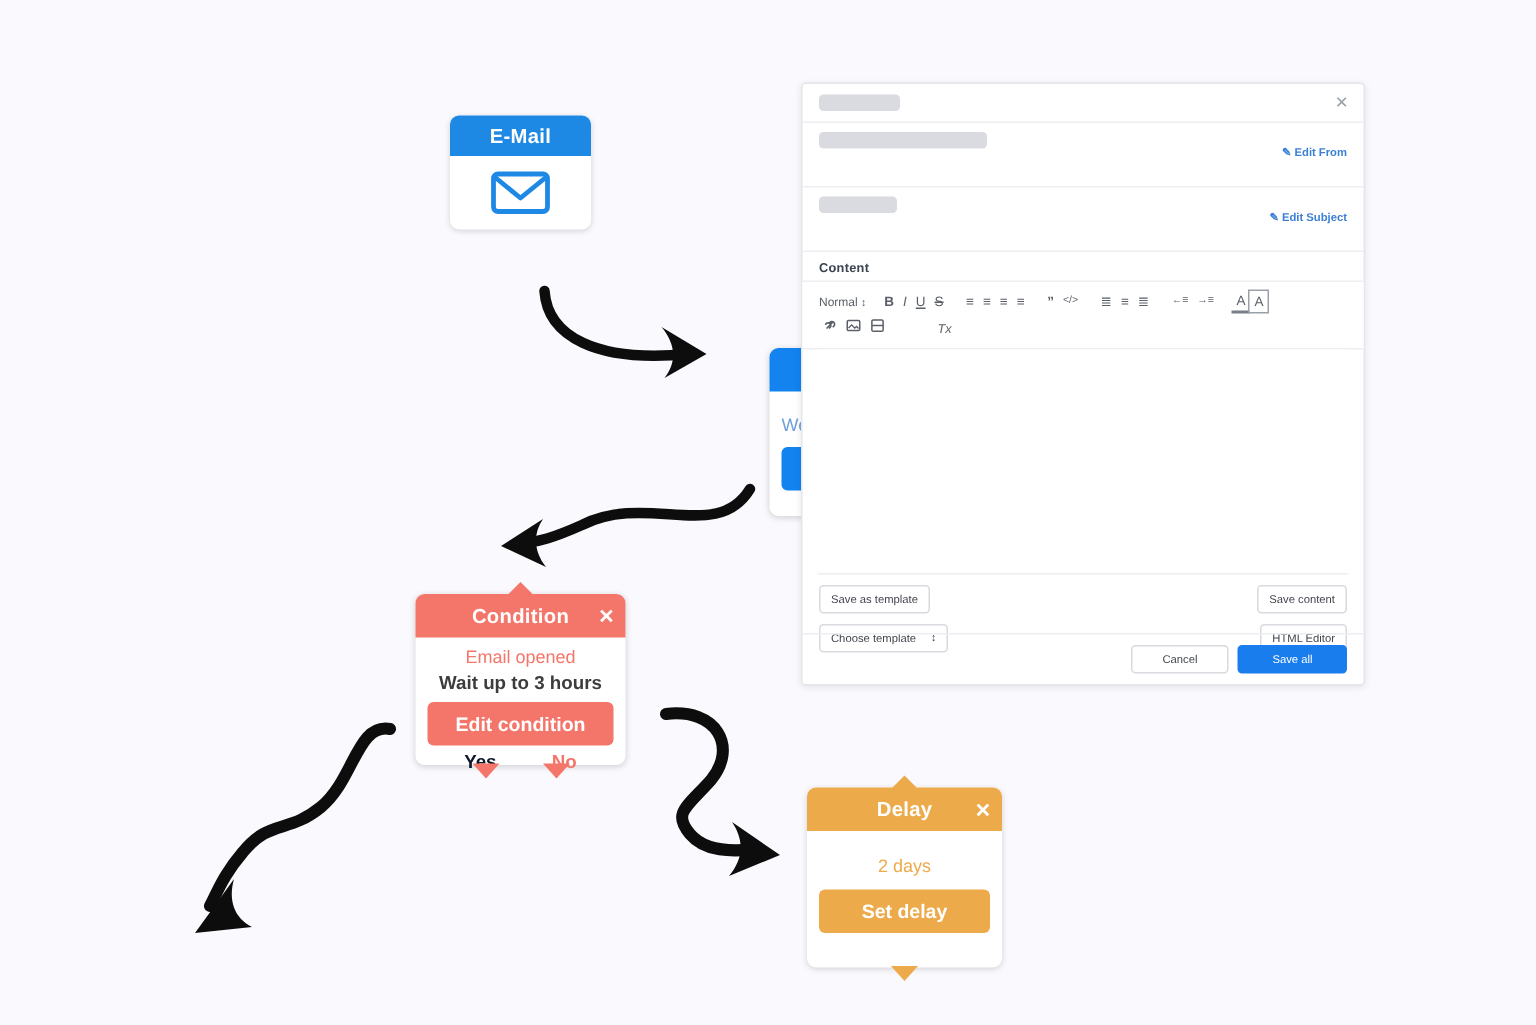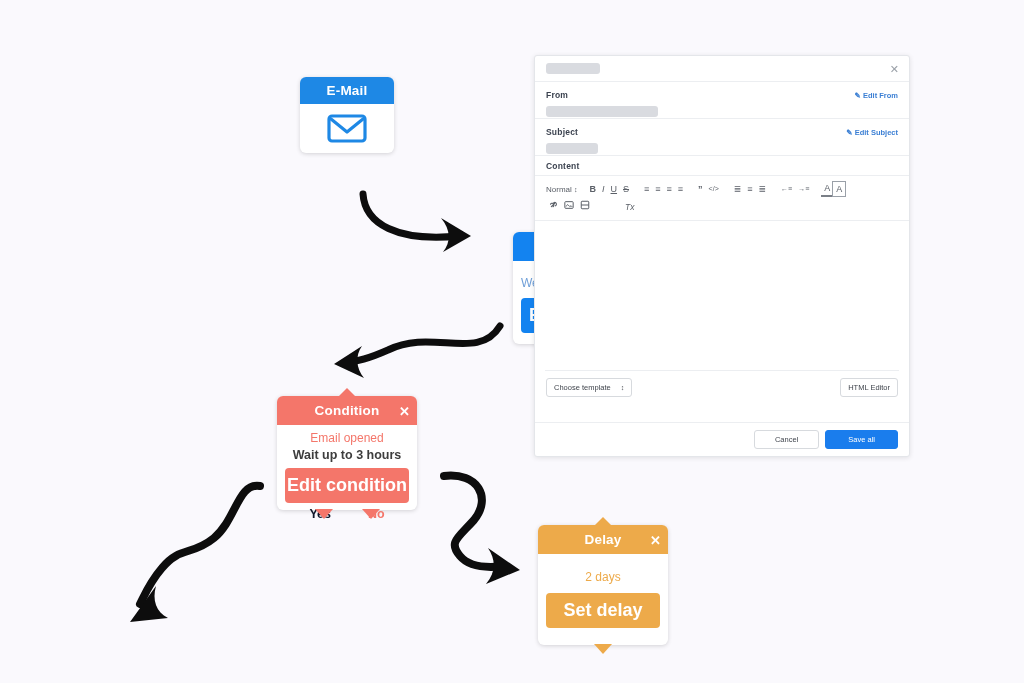--- a/index.html
+++ b/index.html
@@ -15,21 +15,21 @@
   .node { position: absolute; background: #fff; border-radius: 6px;
           box-shadow: 0 1px 4px rgba(0,0,0,.16); }
   .node-head { position: relative; border-radius: 6px 6px 0 0;
                text-align: center; font-weight: bold; color: #fff;
                letter-spacing: .2px; }
   .node-body { padding: 6px 8px 10px; text-align: center; }
   .node-close { position: absolute; right: 7px; top: 50%;
                 transform: translateY(-50%); color: #fff; font-size: 13px;
                 font-weight: bold; line-height: 1; cursor: pointer; }
   .pill-btn { display: block; width: 100%; border: none; border-radius: 4px;
-              color: #fff; font-weight: bold; font-size: 18px;
+              color: #fff; font-weight: bold; font-size: 13px;
               padding: 7px 0; cursor: pointer;
               font-family: "Liberation Sans", sans-serif; }
   .tri { position: absolute; width: 0; height: 0; left: 50%;
          transform: translateX(-50%); }
   .tri-up   { border-left: 9px solid transparent; border-right: 9px solid transparent; }
   .tri-down { border-left: 9px solid transparent; border-right: 9px solid transparent; }
 
   
   #node-email-1 { left: 300px; top: 77px; width: 94px; height: 76px; }
   #node-email-1 .node-head { background: #1e88e5; font-size: 13.5px; padding: 6px 0; }
@@ -195,30 +195,28 @@
   </div>
 
   <div id="editor">
 
     <div class="ed-row" id="ed-title-row">
       <div class="skel" style="width:54px;"></div>
       <span id="ed-close">✕</span>
     </div>
 
     <div class="ed-row" style="height:37px;">
-      <div class="fld-label">From</div>
       <div class="edit-link" style="top:9px;">
         <span class="pencil">✎</span>
         <span>Edit From</span>
       </div>
       <div class="skel" style="width:112px;margin-top:6px;"></div>
     </div>
 
     <div class="ed-row" style="height:37px;">
-      <div class="fld-label">Subject</div>
       <div class="edit-link" style="top:9px;">
         <span class="pencil">✎</span>
         <span>Edit Subject</span>
       </div>
       <div class="skel" style="width:52px;margin-top:6px;"></div>
     </div>
 
     <div class="ed-row" style="height:20px;">
       <div class="fld-label" style="padding-top:5px;">Content</div>
     </div>
@@ -272,20 +270,24 @@
         </span>
         <span class="tb-gap"></span>
         <span class="tb-item" style="font-style:italic;font-size:8.5px;margin-left:20px;">Tx</span>
       </div>
     </div>
 
     <div id="ed-canvas"></div>
 
     <div id="ed-actions">
       <div class="act-line">
+        <button class="ed-btn">Save as template</button>
+        <button class="ed-btn">Save content</button>
+      </div>
+      <div class="act-line">
         <span class="ed-btn sel-btn">
           <span>Choose template</span>
           <span style="font-size:7px;">↕</span>
         </span>
         <button class="ed-btn">HTML Editor</button>
       </div>
     </div>
 
     <div id="ed-footer">
       <button class="ed-btn" style="padding:4px 20px;">Cancel</button>

